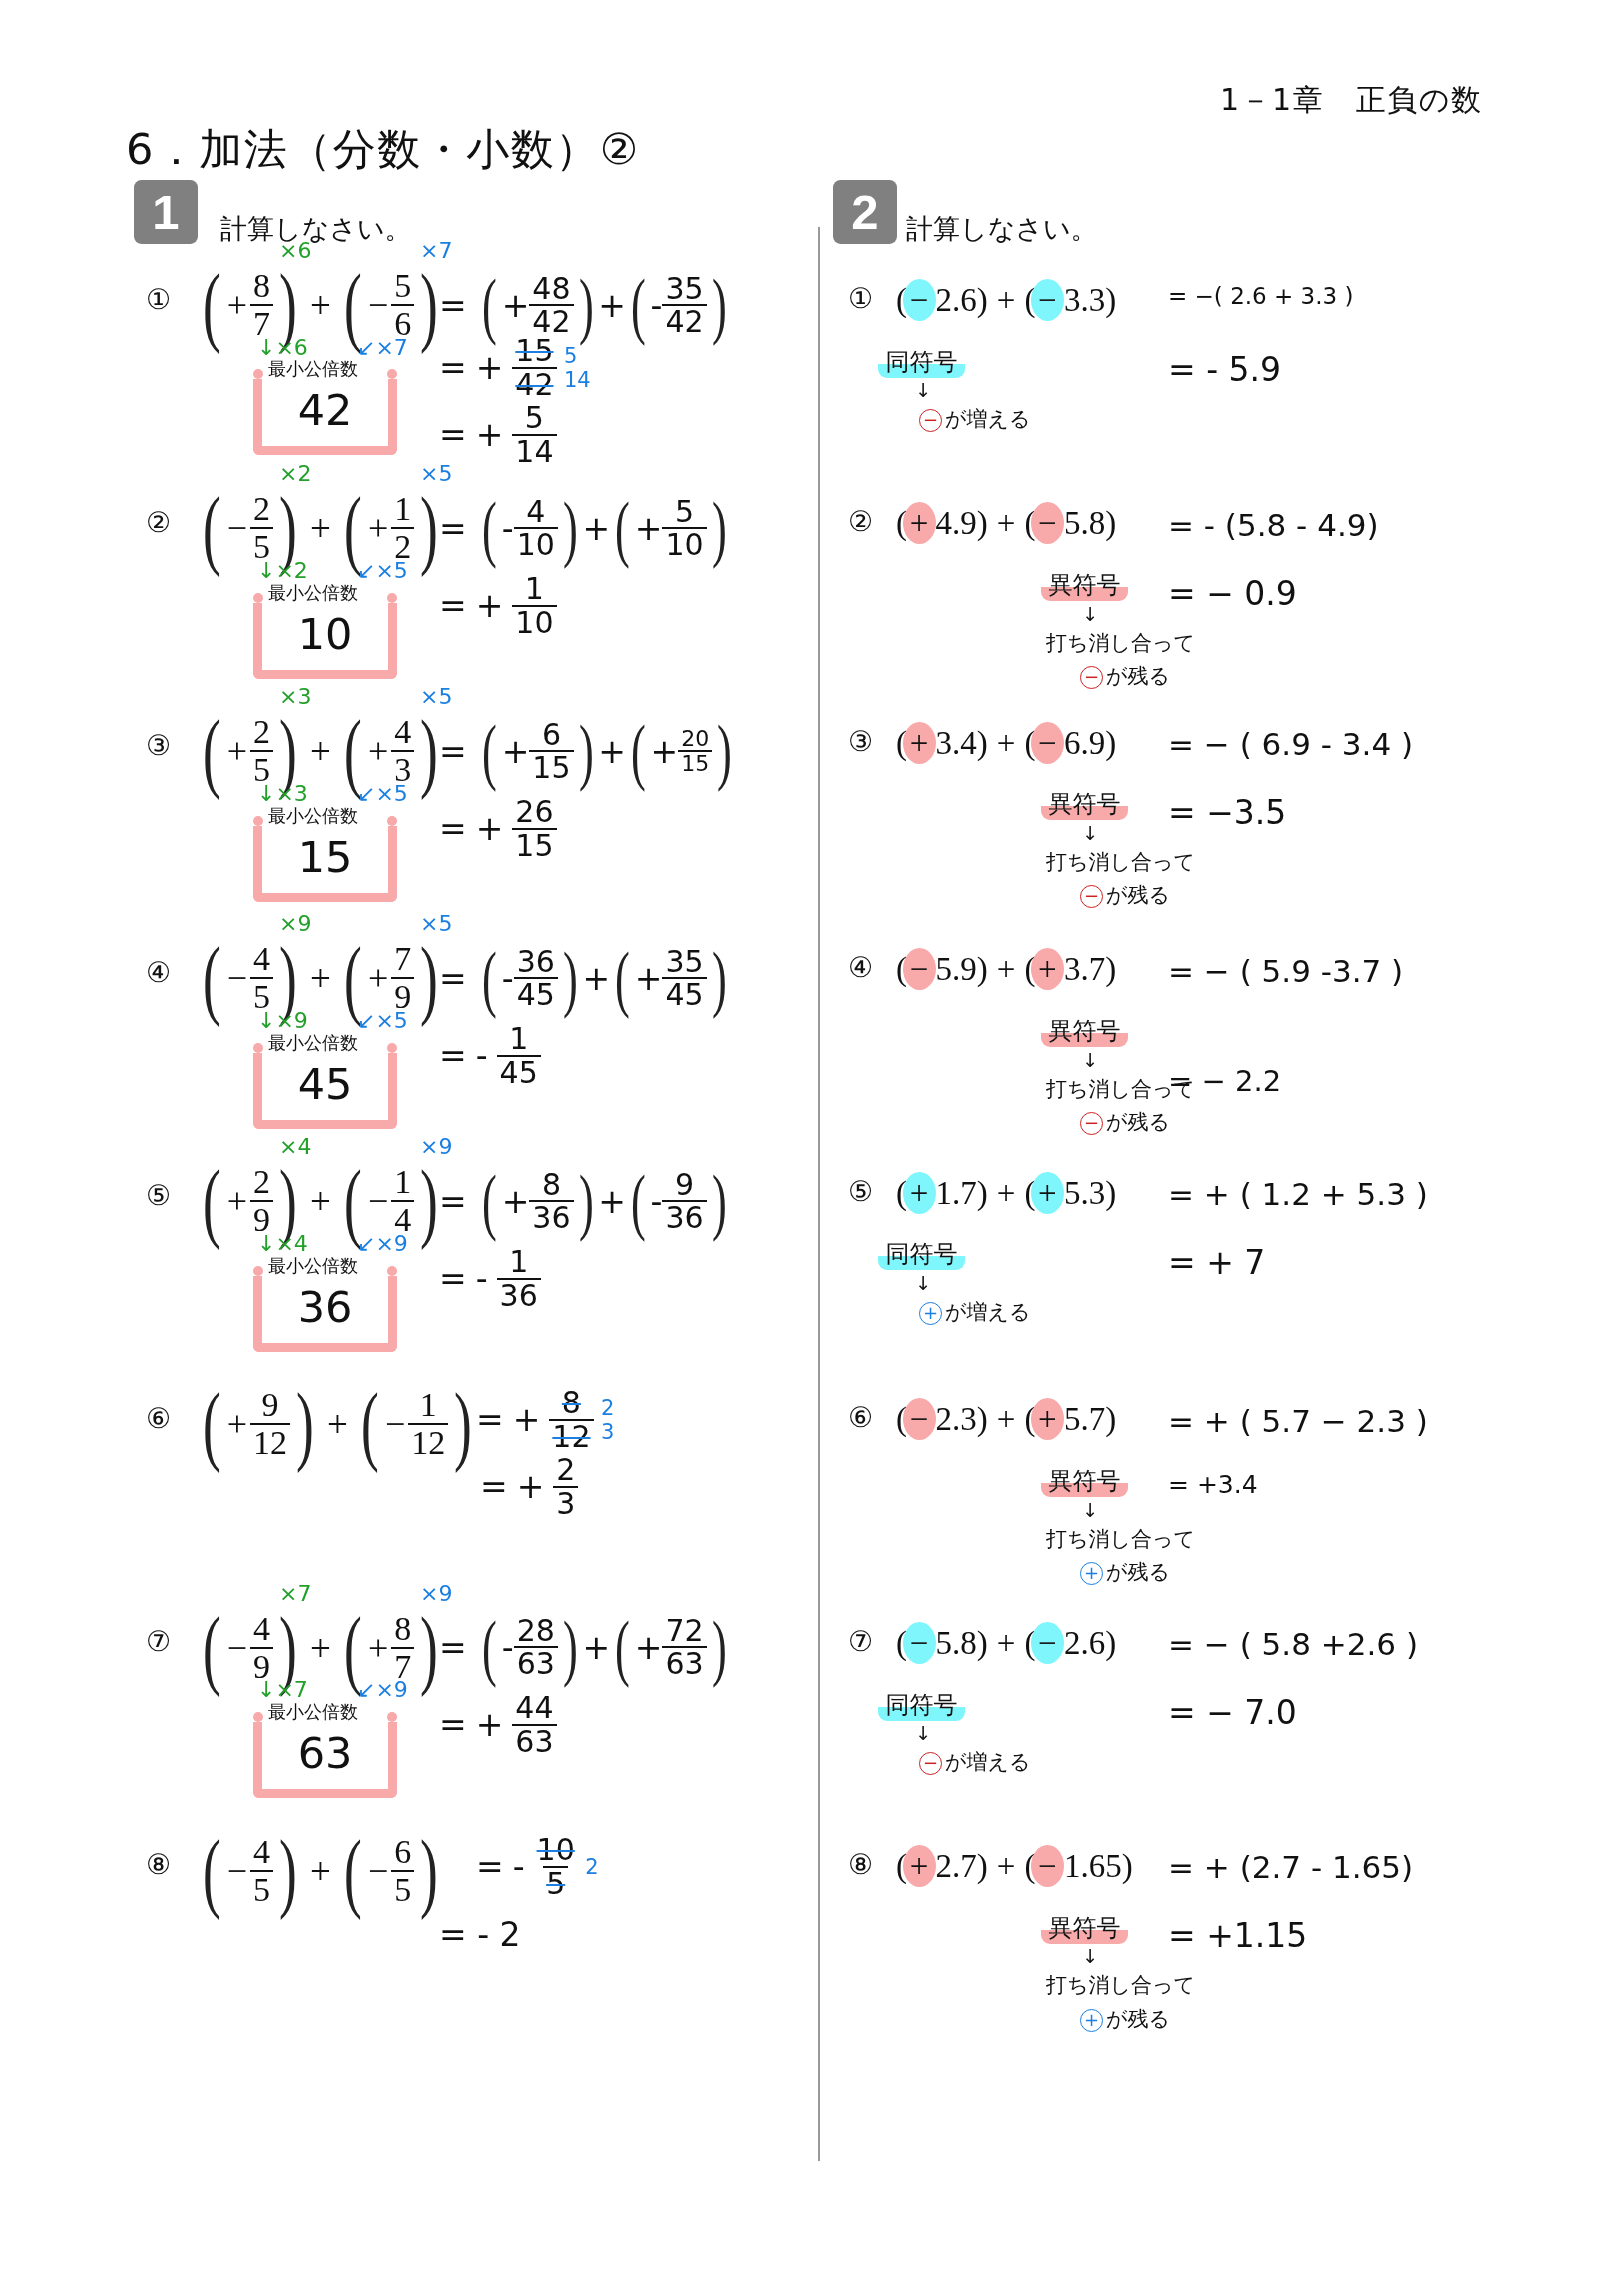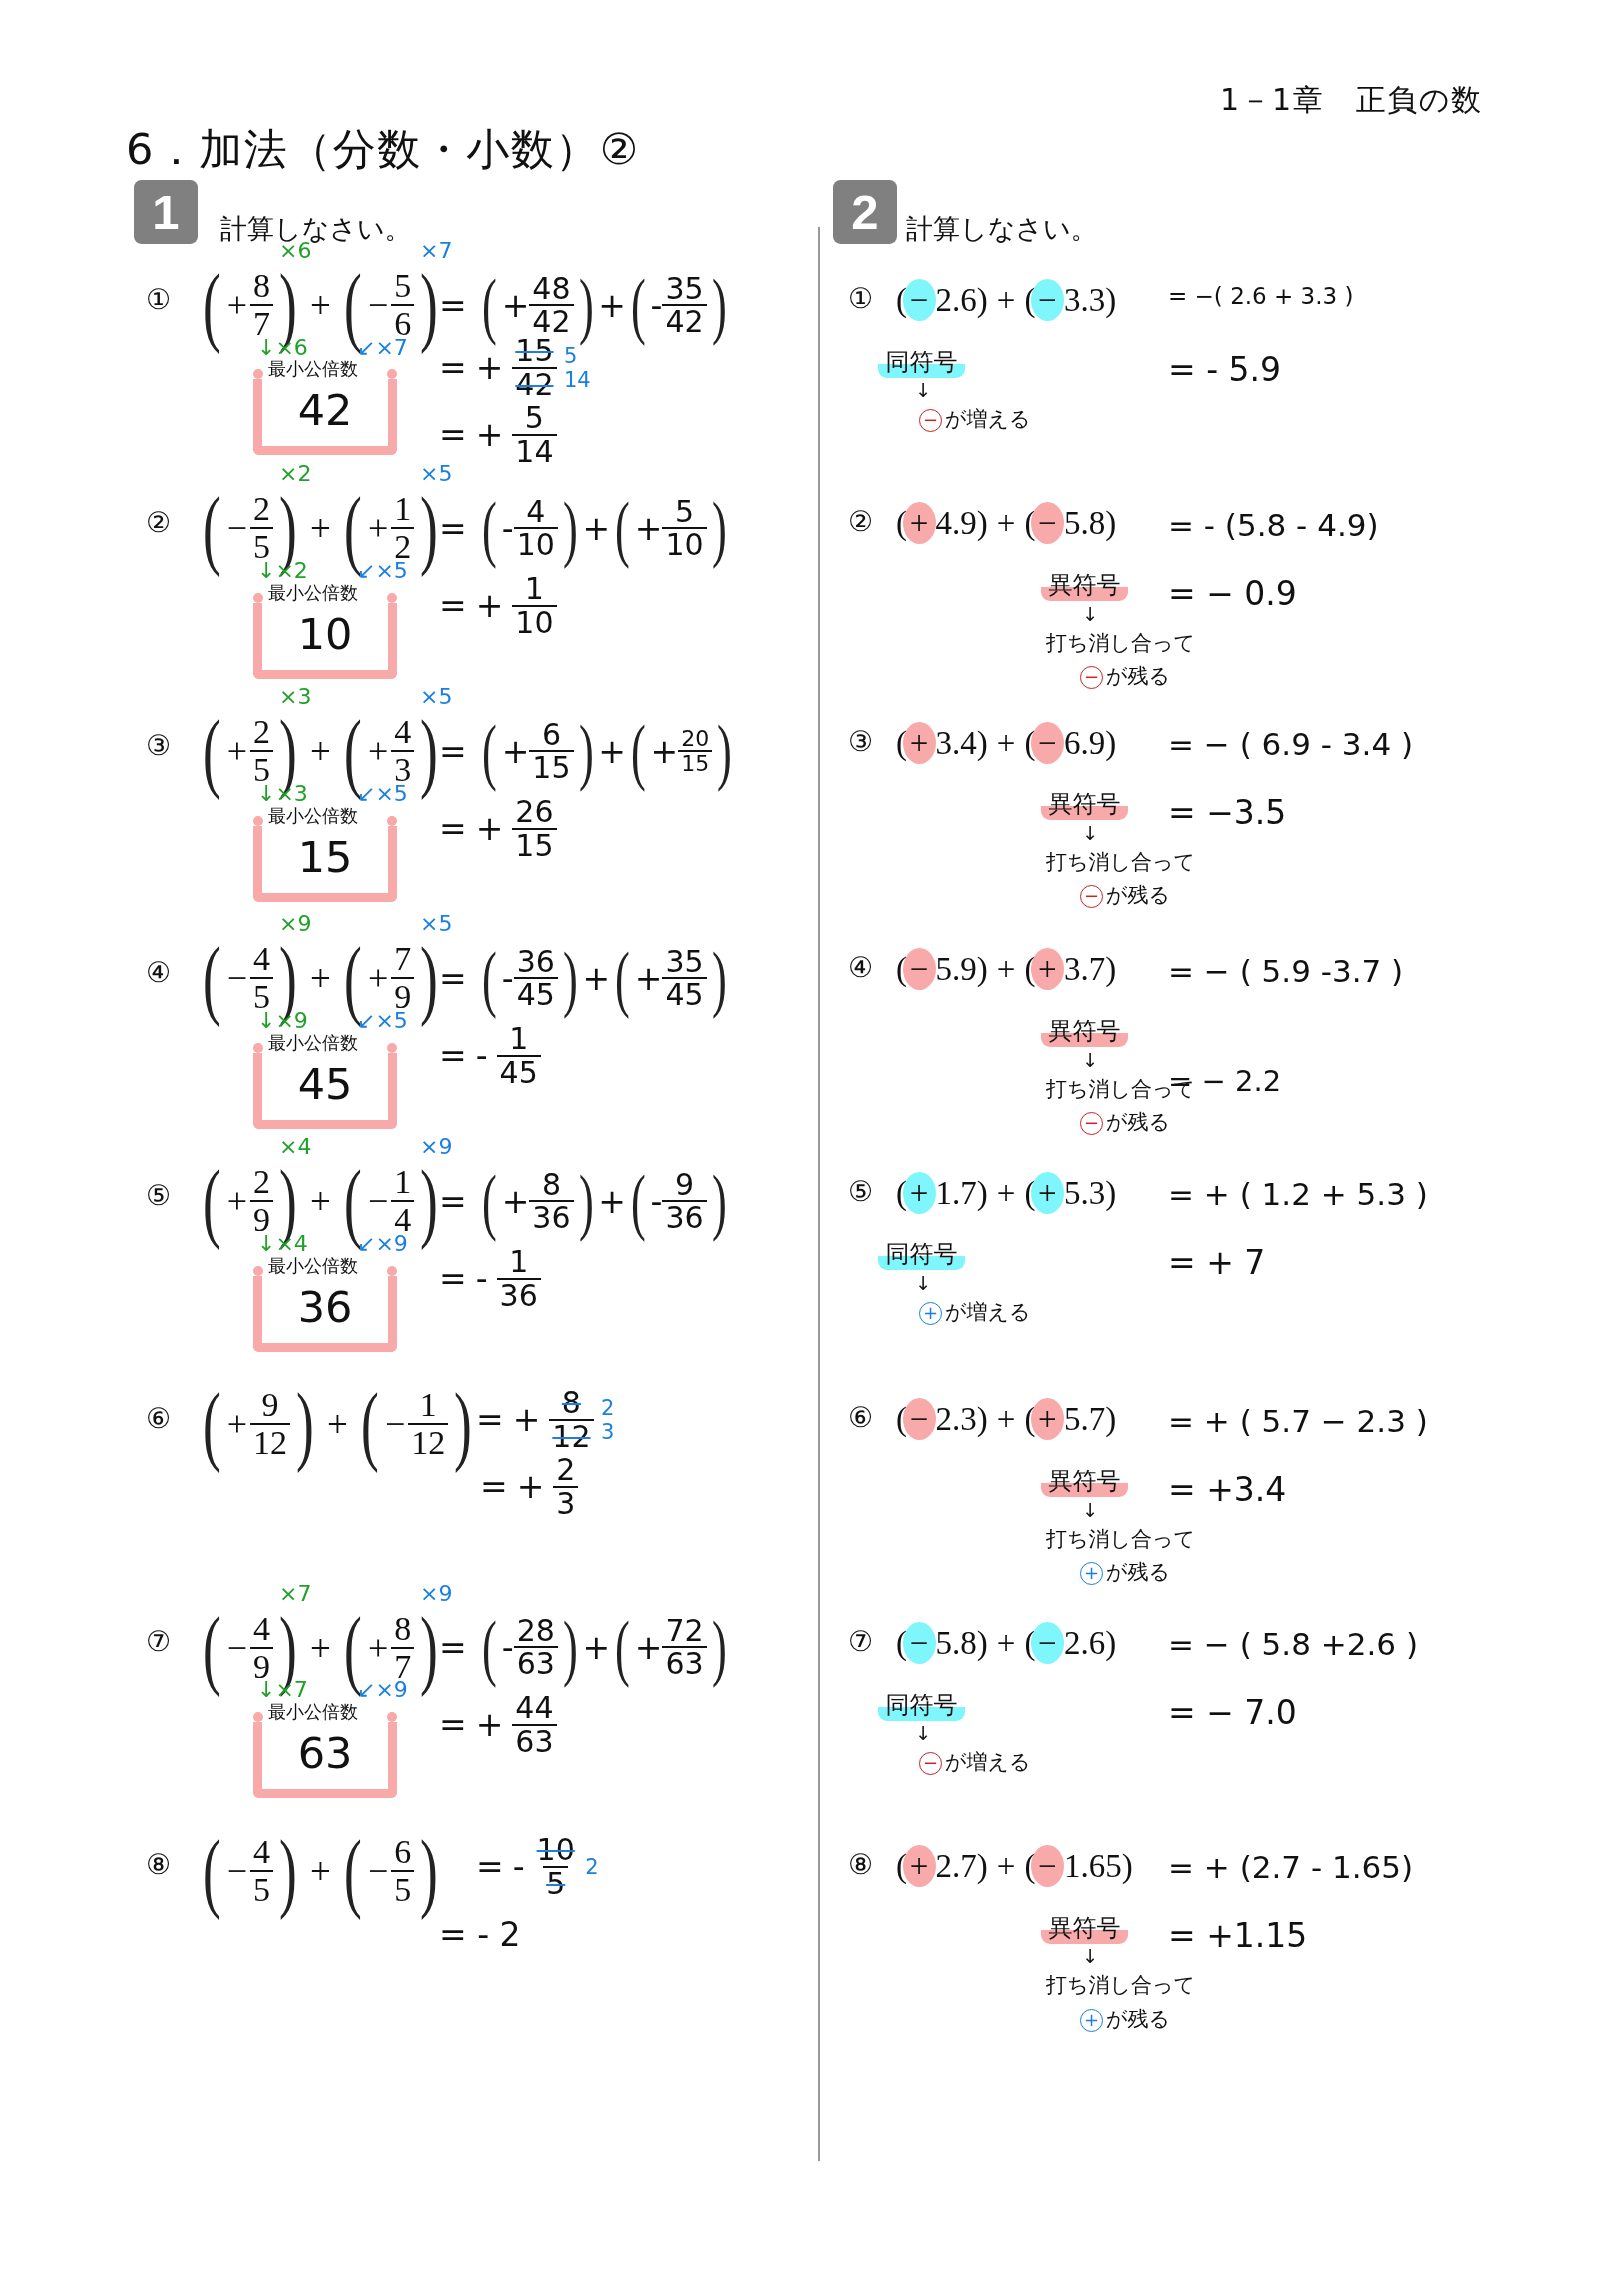--- a/index.html
+++ b/index.html
@@ -580,21 +580,21 @@
       <div class="dec" style="left:896px;top:1398px;">
       <span>(</span>
         <span class="hl pink">−</span>
         <span>2.3)</span>
       <span style="margin:0 9px">+</span>
       <span>(</span>
         <span class="hl pink">+</span>
         <span>5.7)</span>
     </div>
       <div class="eq hand" style="left:1168px;top:1403px;font-size:31px;">= + ( 5.7 − 2.3 )</div>
-      <div class="eq hand" style="left:1168px;top:1470px;font-size:33px;">= +3.4</div>
+      <div class="eq hand" style="left:1168px;top:1470px;font-size:25px;">= +3.4</div>
       <span class="tag pink hand" style="left:1041px;top:1465px;">異符号</span>
       <span class="arrow" style="left:1082px;top:1499px;">↓</span>
       <span class="sub hand" style="left:1006px;top:1525px;">打ち消し合って</span>
       <span class="sub hand" style="left:1040px;top:1558px;"><span class="circ blu">+</span><span>が残る</span></span>
     </div>
     <div>
       <span class="pnum" style="left:848px;top:1625px;">⑦</span>
       <div class="dec" style="left:896px;top:1622px;">
       <span>(</span>
         <span class="hl cyan">−</span>

